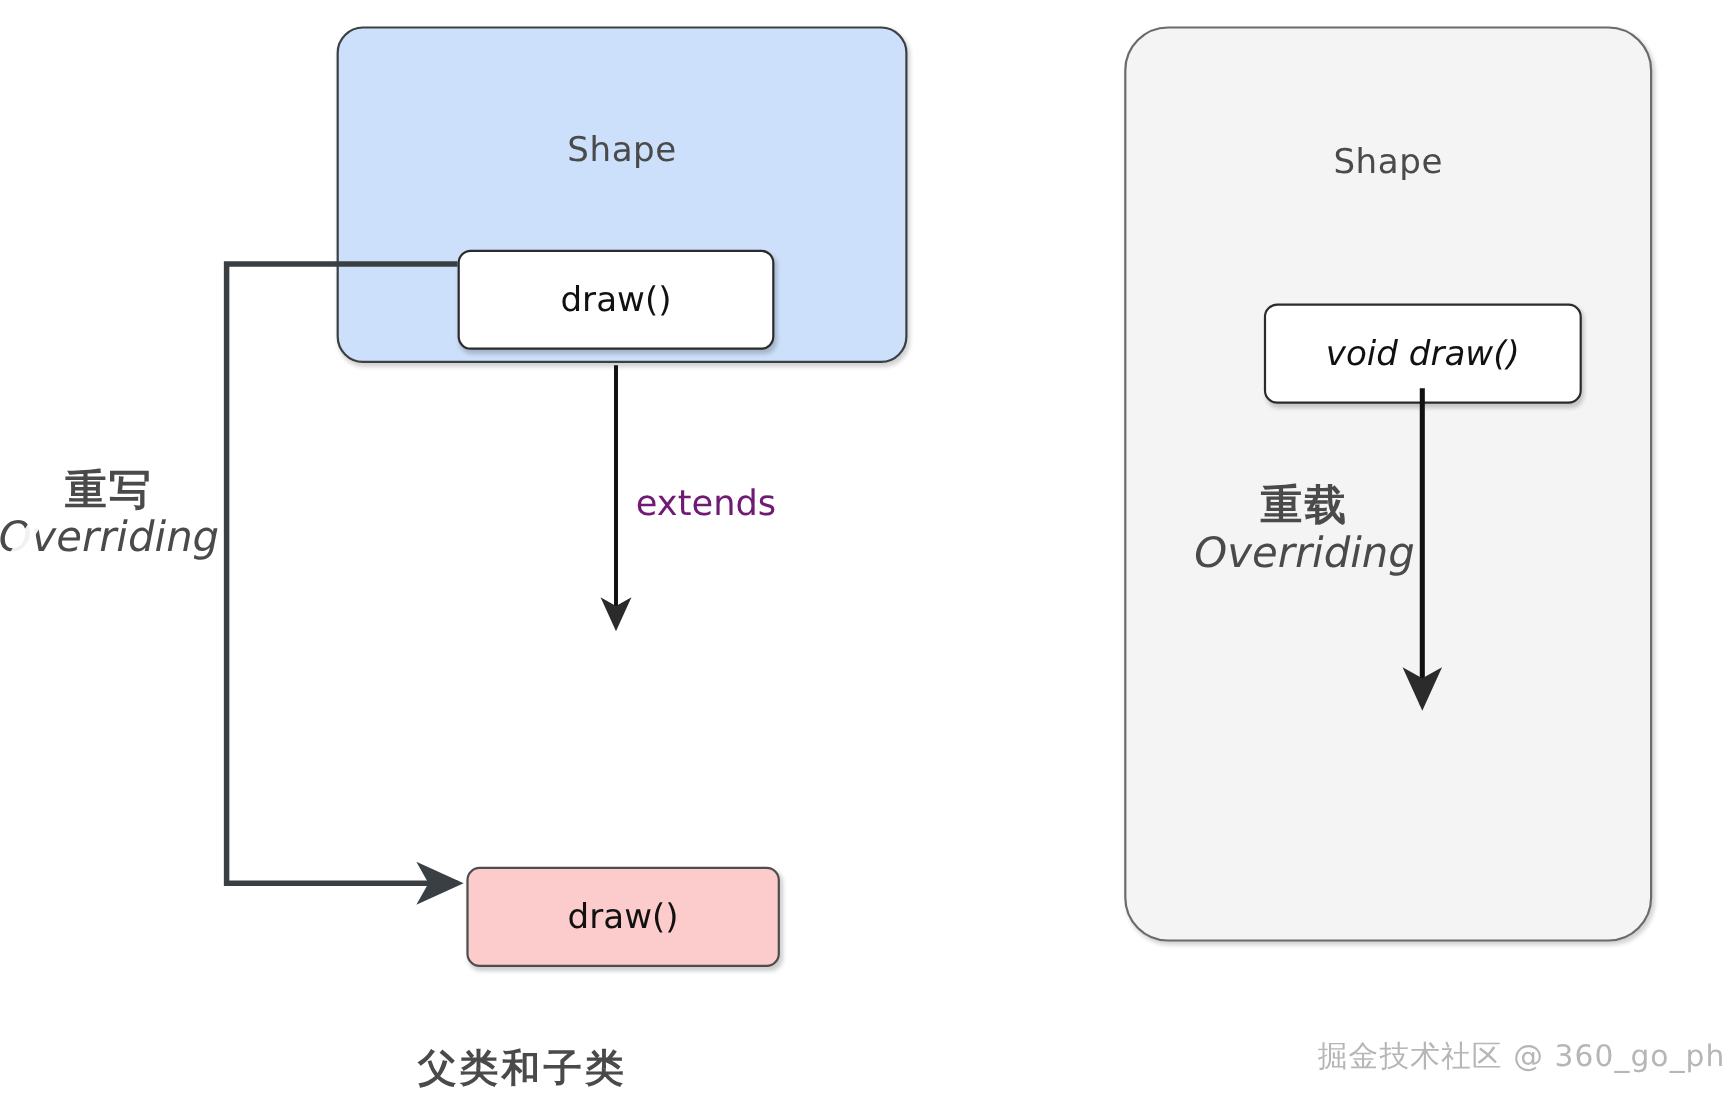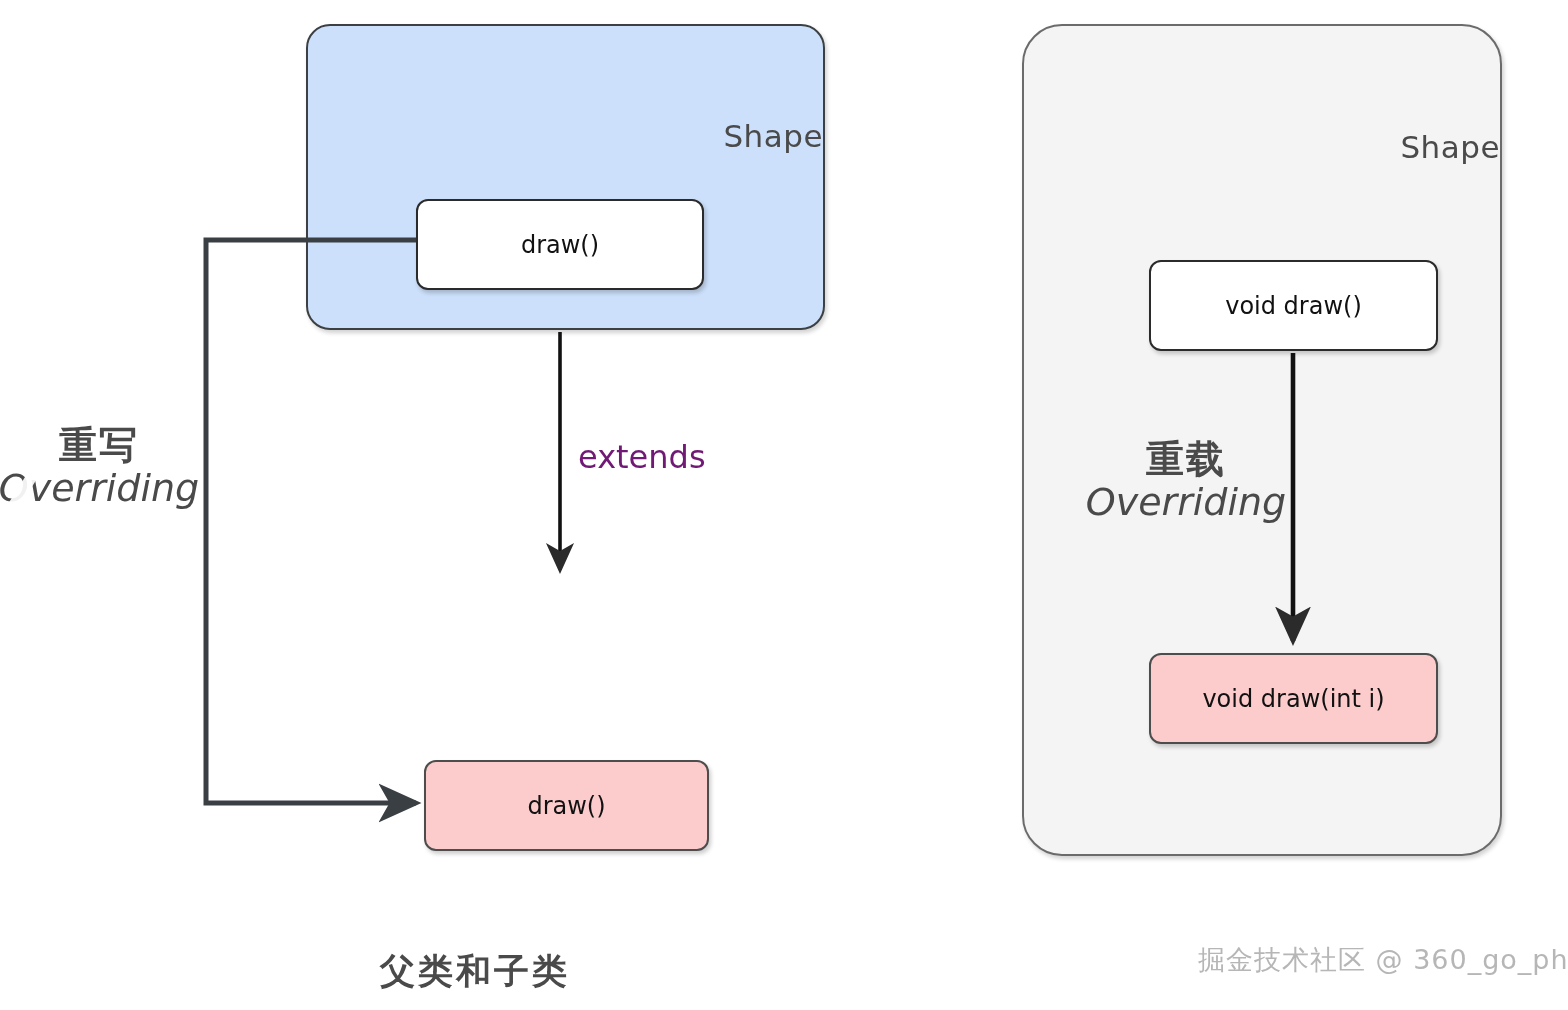--- a/index.html
+++ b/index.html
@@ -24,36 +24,37 @@
   .class-box {
     position: absolute;
     border: 2.5px solid #3c4043;
     border-radius: 24px;
     box-shadow: 2px 3px 4px rgba(0,0,0,0.18);
   }
   .class-title {
     position: absolute;
     left: 0;
     right: 0;
-    text-align: right;
+    text-align: center;
     color: #4a4a4a;
     font-size: 31px;
     letter-spacing: 0.5px;
   }
   .method-box {
     position: absolute;
     border: 2.5px solid #2b2b2b;
     border-radius: 12px;
     display: flex;
     align-items: center;
     justify-content: center;
     color: #111111;
-    font-size: 24px;
+    font-size: 31px;
     box-shadow: 2px 3px 4px rgba(0,0,0,0.20);
     white-space: nowrap;
+    margin-top: 28px;
   }
   .method-box.white { background: #ffffff; }
   .method-box.pink  { background: #fccccc; border-color: #4d4d4d; }
 
   
   #shape-class-box {
     left: 306px;  top: 24px;
     width: 519px; height: 306px;
     background: #cce0fb;
   }
@@ -78,22 +79,22 @@
   #same-class-box {
     left: 1022px; top: 24px;
     width: 480px; height: 832px;
     background: #f4f4f4;
     border-color: #6b6b6b;
     border-width: 2px;
     border-radius: 40px;
   }
   #same-class-title { top: 103px; }
   #same-void-draw-method {
-    left: 1149px; top: 260px;
-    width: 289px; height: 91px;
+    left: 1149px; top: 248px;
+    width: 289px; height: 91px; font-style: italic;
   }
   #same-void-draw-int-method {
     left: 1149px; top: 653px;
     width: 289px; height: 91px;
   }
 
   
   #connectors {
     position: absolute;
     left: 0; top: 0;
@@ -175,21 +176,20 @@
 
 
   <div class="method-box pink" id="circle-draw-method">draw()</div>
 
   <div class="class-box" id="same-class-box">
     <div class="class-title" id="same-class-title">Shape</div>
   </div>
 
   <div class="method-box white" id="same-void-draw-method">void draw()</div>
 
-  <div class="method-box pink" id="same-void-draw-int-method">void draw(int i)</div>
 
   <svg id="connectors" viewBox="0 0 1568 1010" xmlns="http://www.w3.org/2000/svg">
     <defs>
       <marker id="arrowhead" markerWidth="9" markerHeight="9" refX="7.5" refY="4.5" orient="auto" markerUnits="strokeWidth">
         <path d="M0,0.6 L8.6,4.5 L0,8.4 L2.2,4.5 Z" fill="#2b2b2b"></path>
       </marker>
       <marker id="arrowhead-light" markerWidth="9" markerHeight="9" refX="7.5" refY="4.5" orient="auto" markerUnits="strokeWidth">
         <path d="M0,0.6 L8.6,4.5 L0,8.4 L2.2,4.5 Z" fill="#3a3f44"></path>
       </marker>
     </defs>

